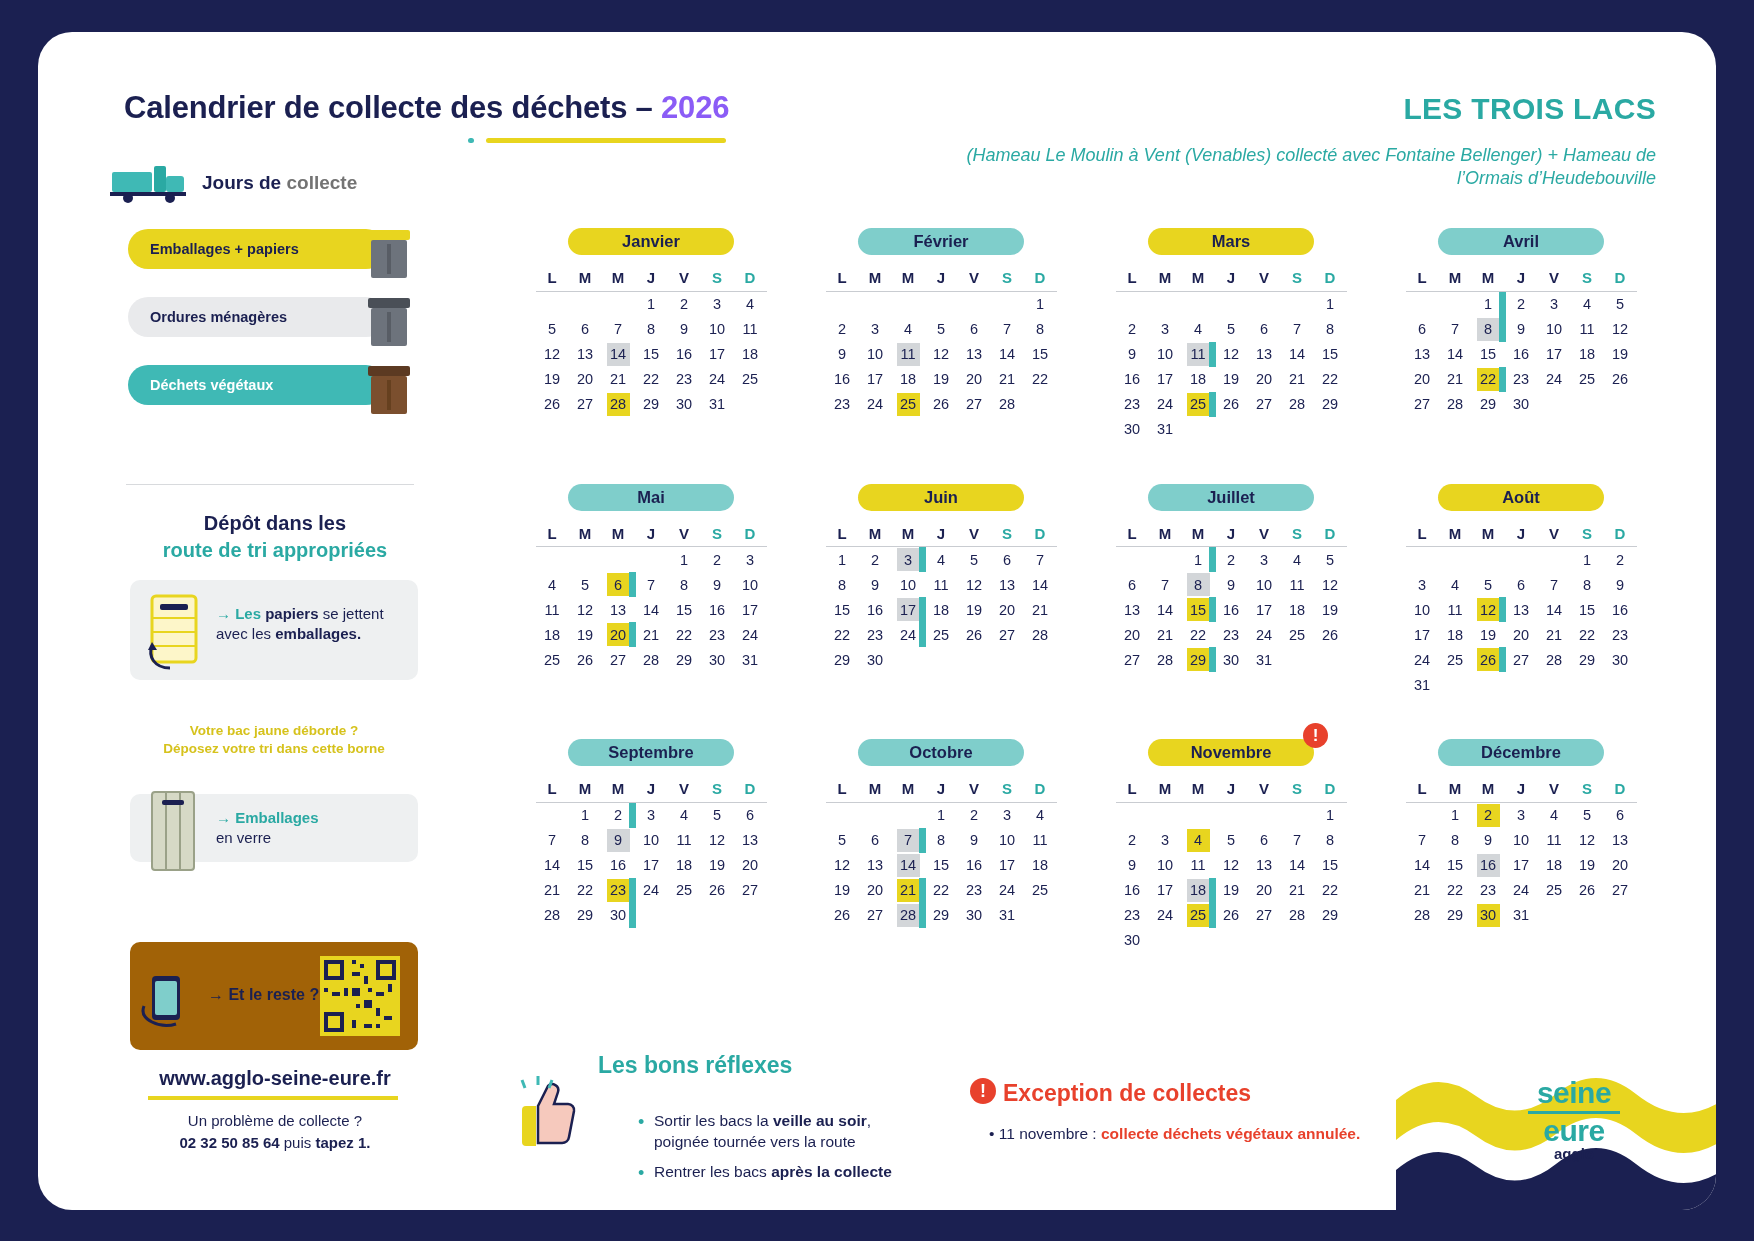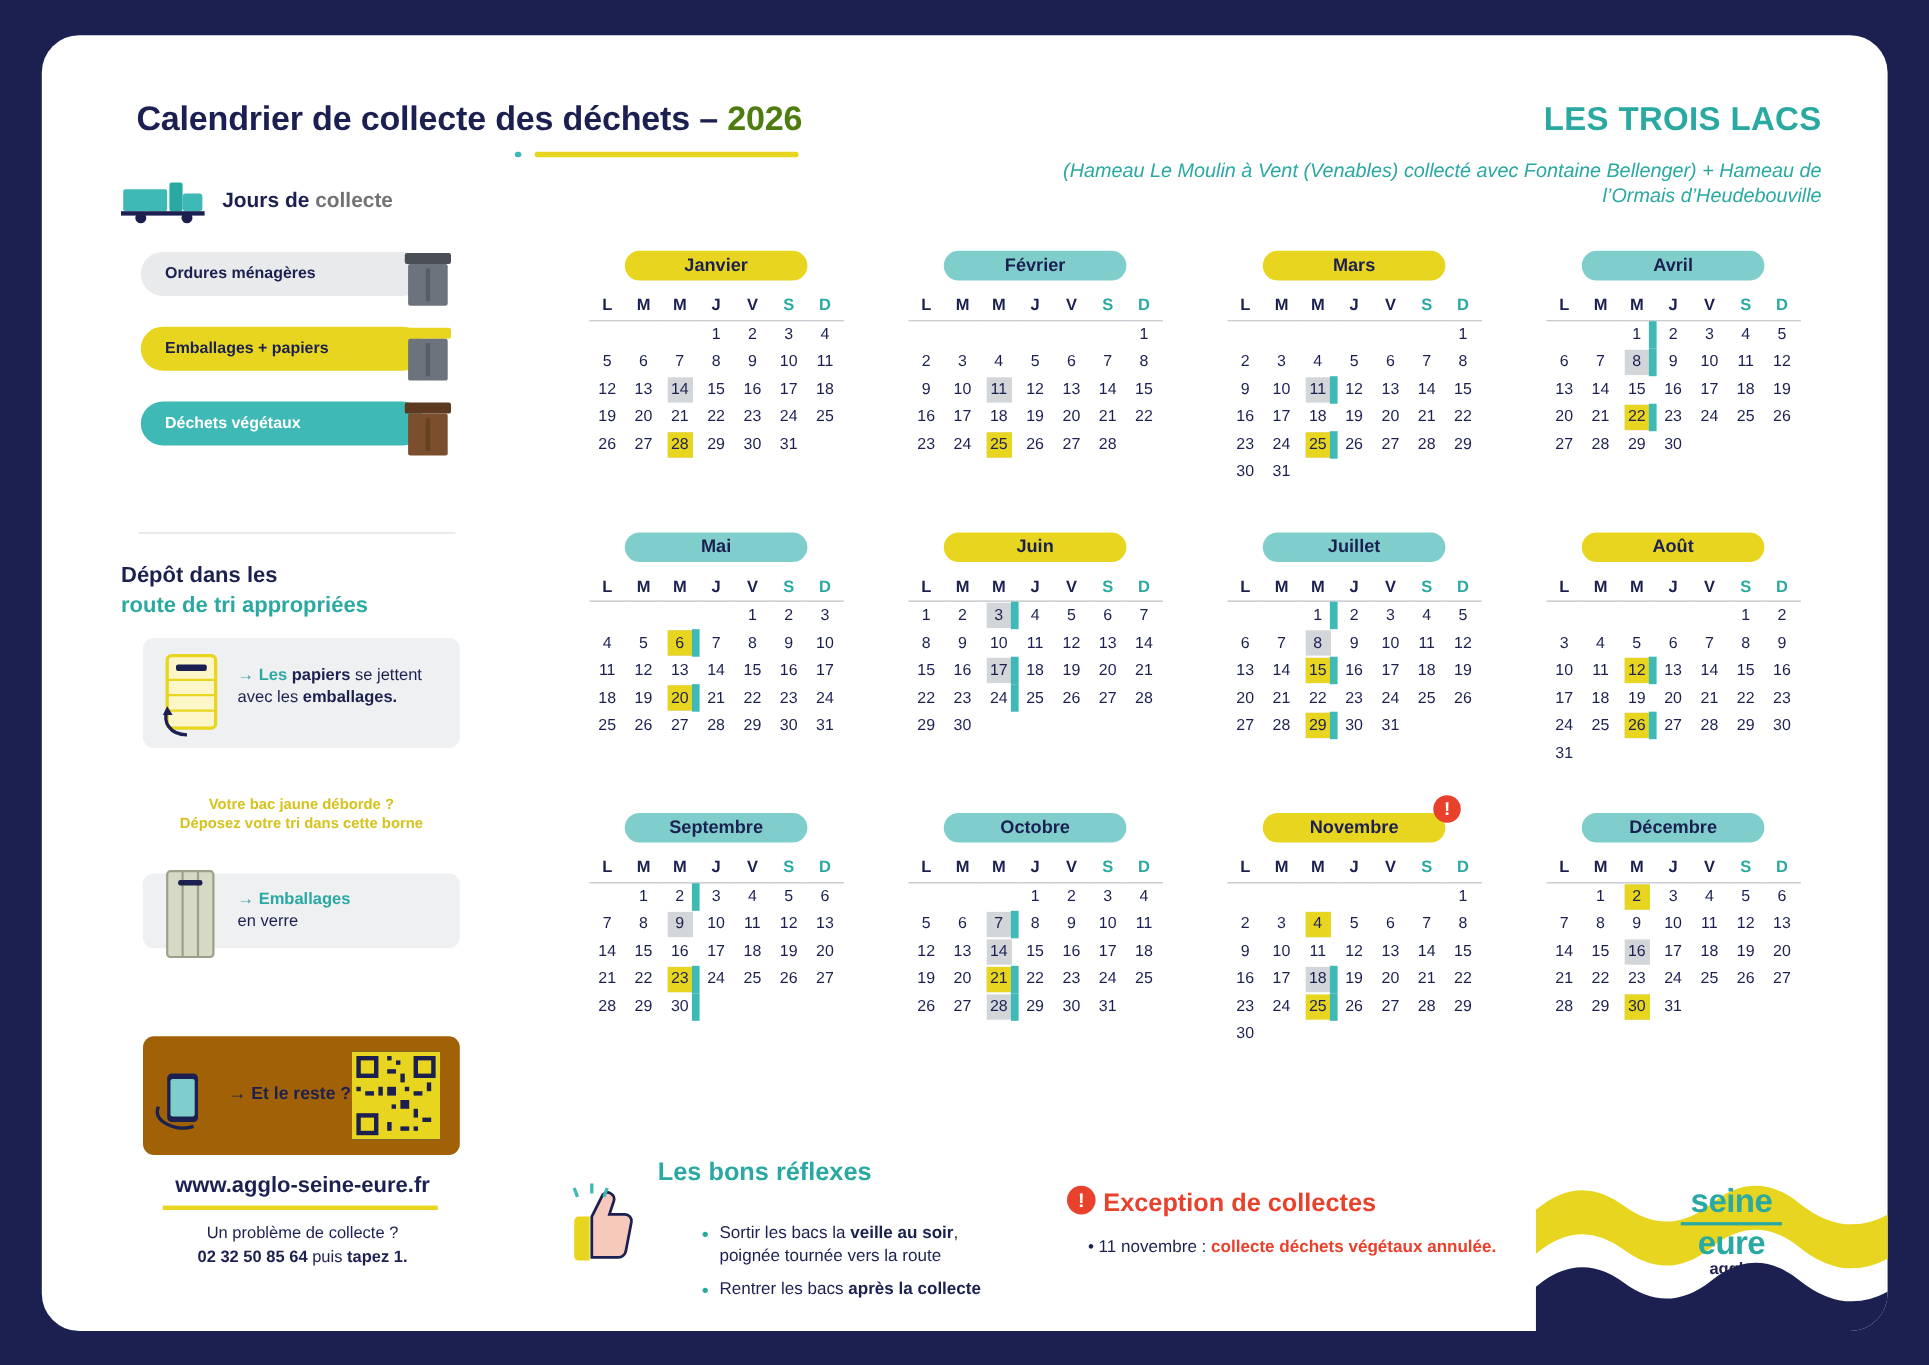--- a/index.html
+++ b/index.html
@@ -22,21 +22,21 @@
   .wave {
     position:absolute; right:-10px; bottom:-12px; width:330px; height:180px;
     overflow:hidden; pointer-events:none;
   }
 
   
   .title {
     position:absolute; left:86px; top:58px;
     font-size:31px; font-weight:bold; color:#1b2051; letter-spacing:-0.2px;
   }
-  .title .year { color:#4d7c0f; }
+  .title .year { color:#8b5cf6; }
   .title-rule { position:absolute; left:430px; top:106px; width:6px; height:5px; background:#3fb9b5; border-radius:3px;}
   .title-rule2 { position:absolute; left:448px; top:106px; width:240px; height:5px; background:#e8d51f; border-radius:3px;}
 
   .commune {
     position:absolute; right:60px; top:60px; width:740px; text-align:right;
     font-size:30px; font-weight:bold; color:#2aa9a3; letter-spacing:0.3px;
   }
   .commune-sub {
     position:absolute; right:60px; top:112px; width:700px; text-align:right;
     font-size:18px; font-style:italic; color:#2aa9a3; line-height:1.3;
@@ -59,21 +59,21 @@
     font-size:14.5px; font-weight:bold; color:#1b2051;
   }
   .pill-grey { background:#e9eaec; }
   .pill-yellow { background:#e8d51f; }
   .pill-teal { background:#3fb9b5; color:#ffffff; }
   .bin { position:absolute; right:26px; top:0px; width:54px; height:58px; }
 
   .divider { position:absolute; left:88px; top:452px; width:288px; height:1px; background:#d8dadd;}
 
   .depot-title {
-    position:absolute; left:72px; top:478px; width:330px; 
+    position:absolute; left:72px; top:478px; width:330px; text-align:center;
     font-size:20px; font-weight:bold; color:#1b2051; line-height:1.35;
   }
   .depot-title .t2 { color:#2aa9a3; }
 
   .borne-box {
     position:absolute; left:92px; width:288px; background:#eef0f1; border-radius:10px;
   }
   .borne-text { font-size:15px; color:#1b2051; line-height:1.35; }
   .borne-text b { font-weight:bold; }
   .arrow { color:#2aa9a3; font-weight:bold; }
@@ -186,35 +186,35 @@
           <circle cx="18" cy="36" r="5" fill="#1b2051"></circle>
           <circle cx="60" cy="36" r="5" fill="#1b2051"></circle>
         </svg>
       </span>
       <span class="jours-label">
         <span>Jours de </span><b>collecte</b>
       </span>
     </div>
 
     <div class="legend-item">
-      <div class="legend-pill pill-grey">Ordures ménagères</div>
+      <div class="legend-pill pill-yellow">Emballages + papiers</div>
       <span class="bin">
         <svg width="58" height="58" viewBox="0 0 58 58">
-          <rect x="8" y="8" width="42" height="10" rx="2" fill="#4a4f57"></rect>
+          <rect x="8" y="8" width="42" height="10" rx="2" fill="#e8d51f"></rect>
           <rect x="11" y="18" width="36" height="38" rx="2" fill="#6d737c"></rect>
           <rect x="27" y="22" width="4" height="30" fill="#585d65"></rect>
         </svg>
       </span>
     </div>
 
     <div class="legend-item">
-      <div class="legend-pill pill-yellow">Emballages + papiers</div>
+      <div class="legend-pill pill-grey">Ordures ménagères</div>
       <span class="bin">
         <svg width="58" height="58" viewBox="0 0 58 58">
-          <rect x="8" y="8" width="42" height="10" rx="2" fill="#e8d51f"></rect>
+          <rect x="8" y="8" width="42" height="10" rx="2" fill="#4a4f57"></rect>
           <rect x="11" y="18" width="36" height="38" rx="2" fill="#6d737c"></rect>
           <rect x="27" y="22" width="4" height="30" fill="#585d65"></rect>
         </svg>
       </span>
     </div>
 
     <div class="legend-item">
       <div class="legend-pill pill-teal">Déchets végétaux</div>
       <span class="bin">
         <svg width="58" height="58" viewBox="0 0 58 58">

